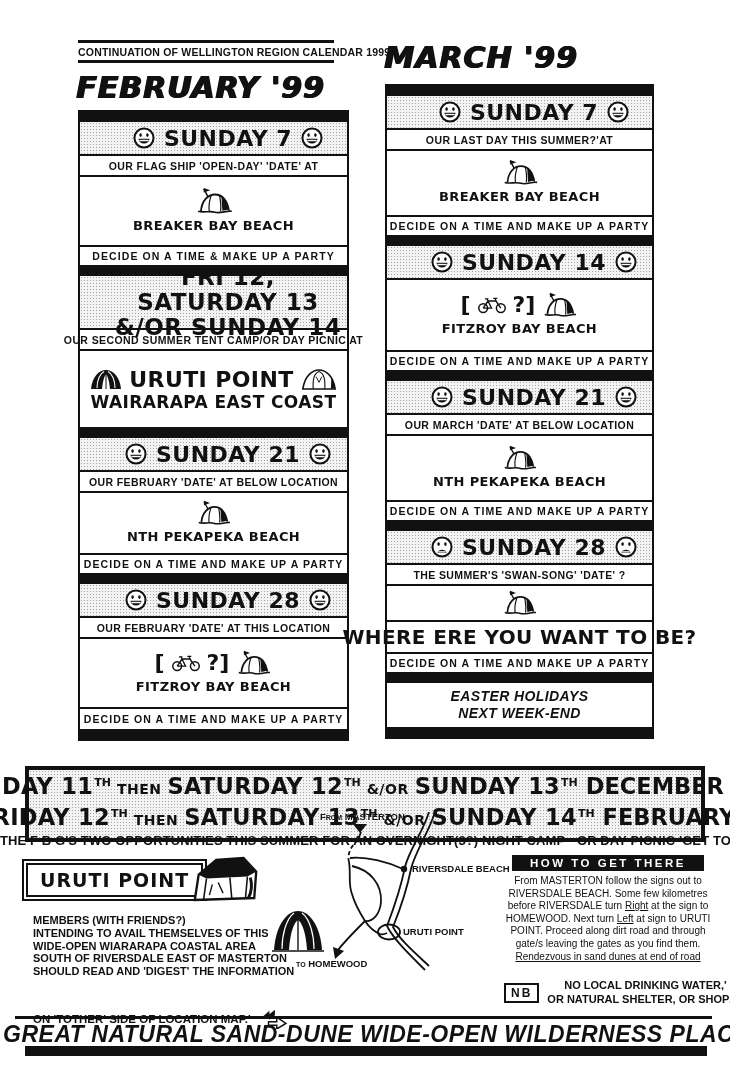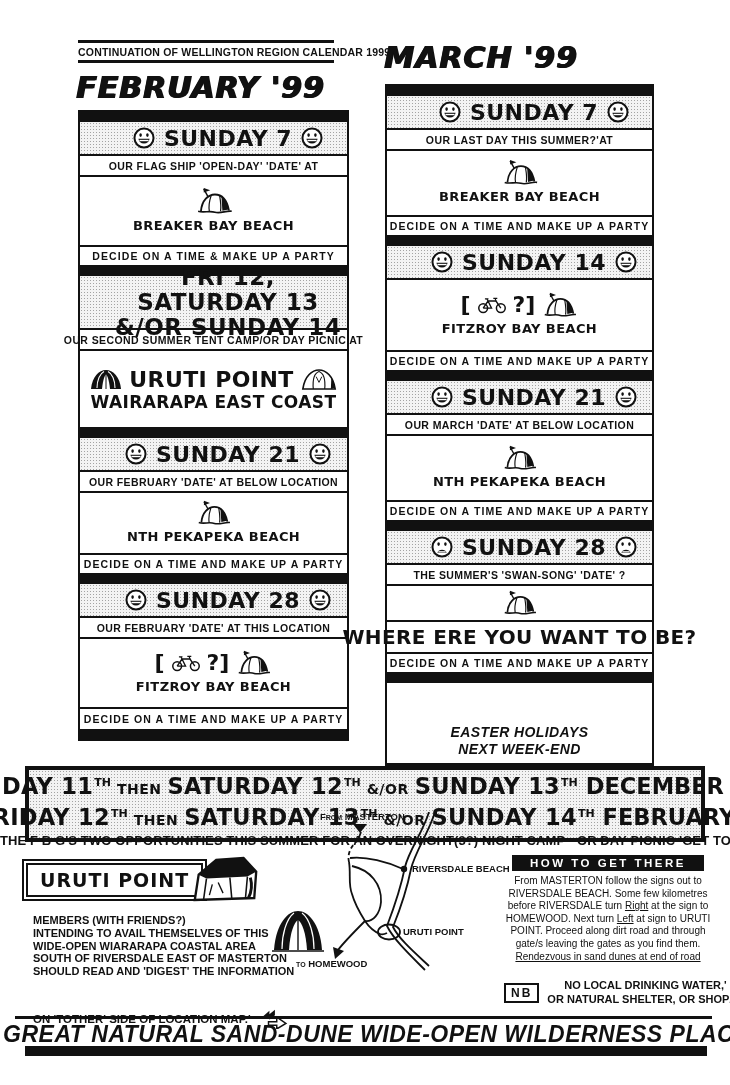--- a/index.html
+++ b/index.html
@@ -35,21 +35,21 @@
   .lname{font-family:"DejaVu Sans",sans-serif;font-weight:bold;font-size:13px;letter-spacing:.4px;
          line-height:21px;white-space:nowrap;}
   .lname2{font-family:"DejaVu Sans",sans-serif;font-weight:bold;font-size:17px;letter-spacing:.4px;}
   .r-foot{height:20px;display:flex;align-items:center;justify-content:center;
           font-weight:bold;font-size:10.5px;letter-spacing:1.1px;font-variant:small-caps;white-space:nowrap;}
   .smiley svg{width:22px;height:22px;display:block;}
   .ticon svg{display:block;}
   .inline-ic{display:inline-flex;align-items:center;gap:6px;}
   .bracket{font-family:"DejaVu Sans",sans-serif;font-weight:bold;font-size:22px;}
   .easter{height:44px;display:flex;flex-direction:column;align-items:center;justify-content:center;
-          font-style:italic;font-weight:bold;font-size:14px;letter-spacing:.4px;line-height:17px;margin-top:36px;}
+          font-style:italic;font-weight:bold;font-size:14px;letter-spacing:.4px;line-height:17px;}
   
   .banner{left:25px;top:766px;width:680px;box-sizing:border-box;border:4px solid #111;
           padding:3px 4px;text-align:center;}
   .bline{display:flex;align-items:baseline;justify-content:center;white-space:nowrap;
          font-family:"DejaVu Sans",sans-serif;font-weight:bold;line-height:27px;}
   .bd{font-size:22.5px;letter-spacing:.3px;}
   .bj{font-size:14px;margin:0 6px;letter-spacing:.5px;}
   .bsup{font-size:11px;vertical-align:super;position:relative;top:-8px;margin-left:1px;}
   .btail{font-size:22.5px;margin-left:8px;}
   .tagline{left:0;top:833px;width:730px;text-align:center;font-weight:bold;font-size:13px;

